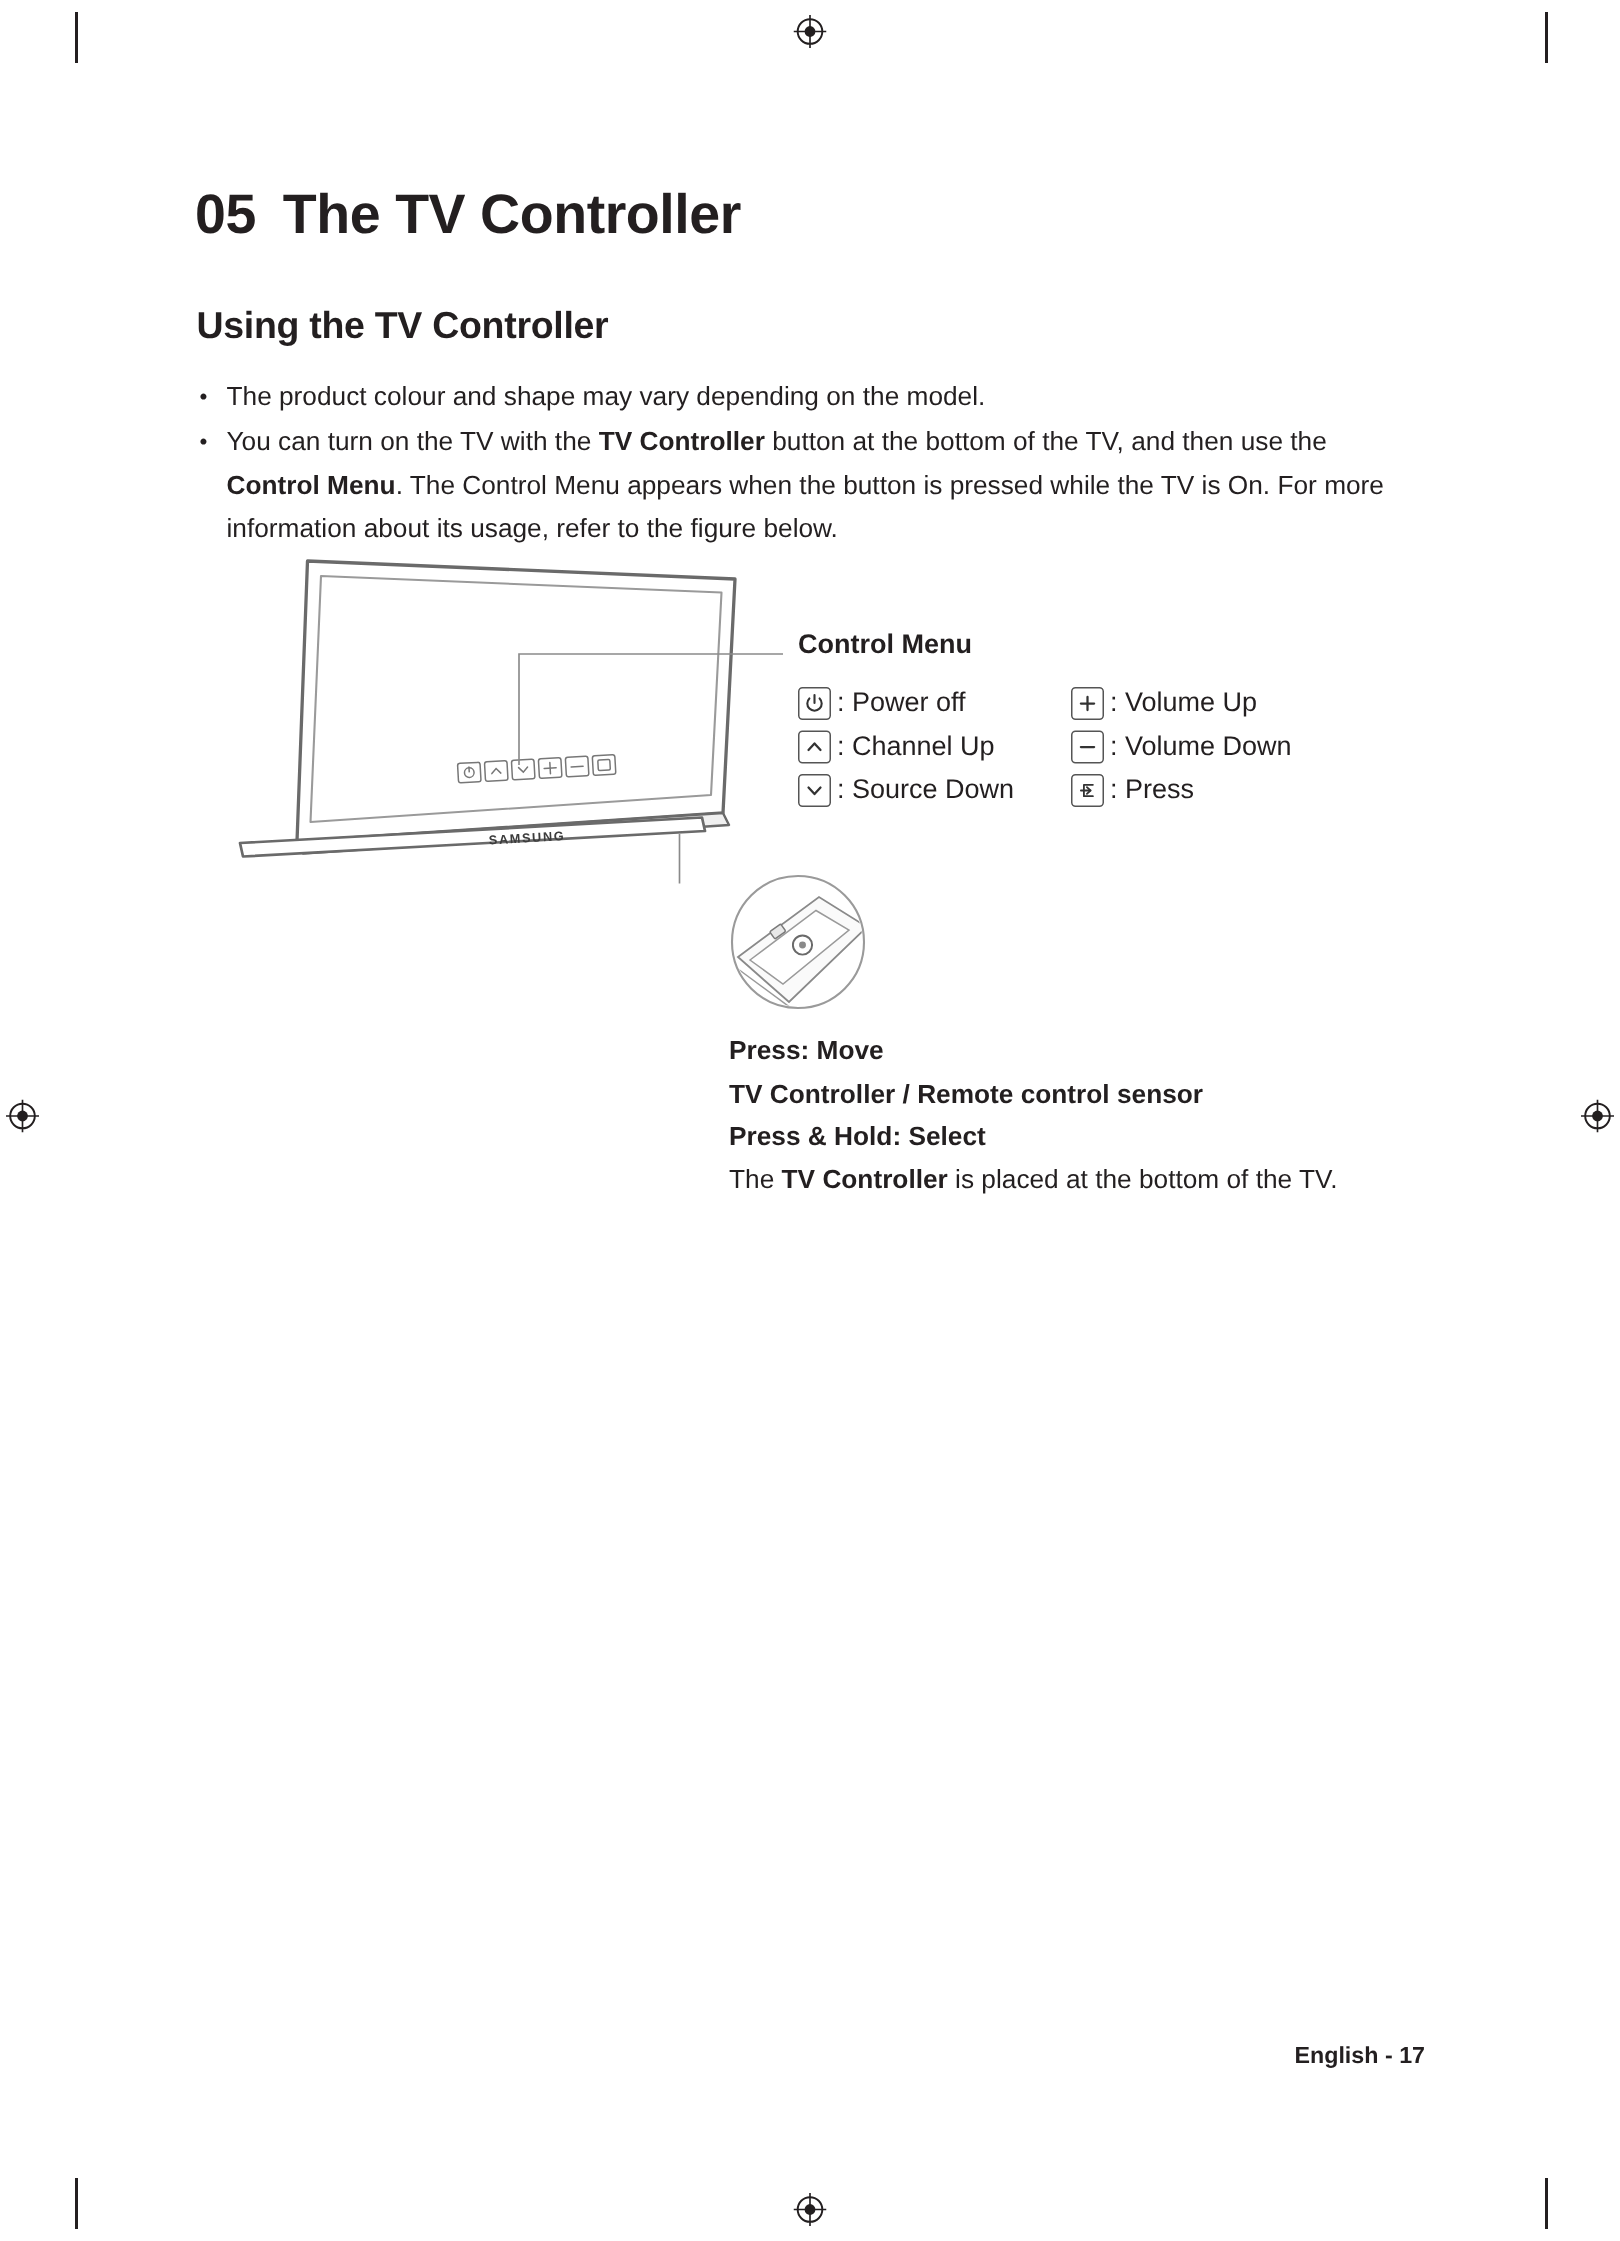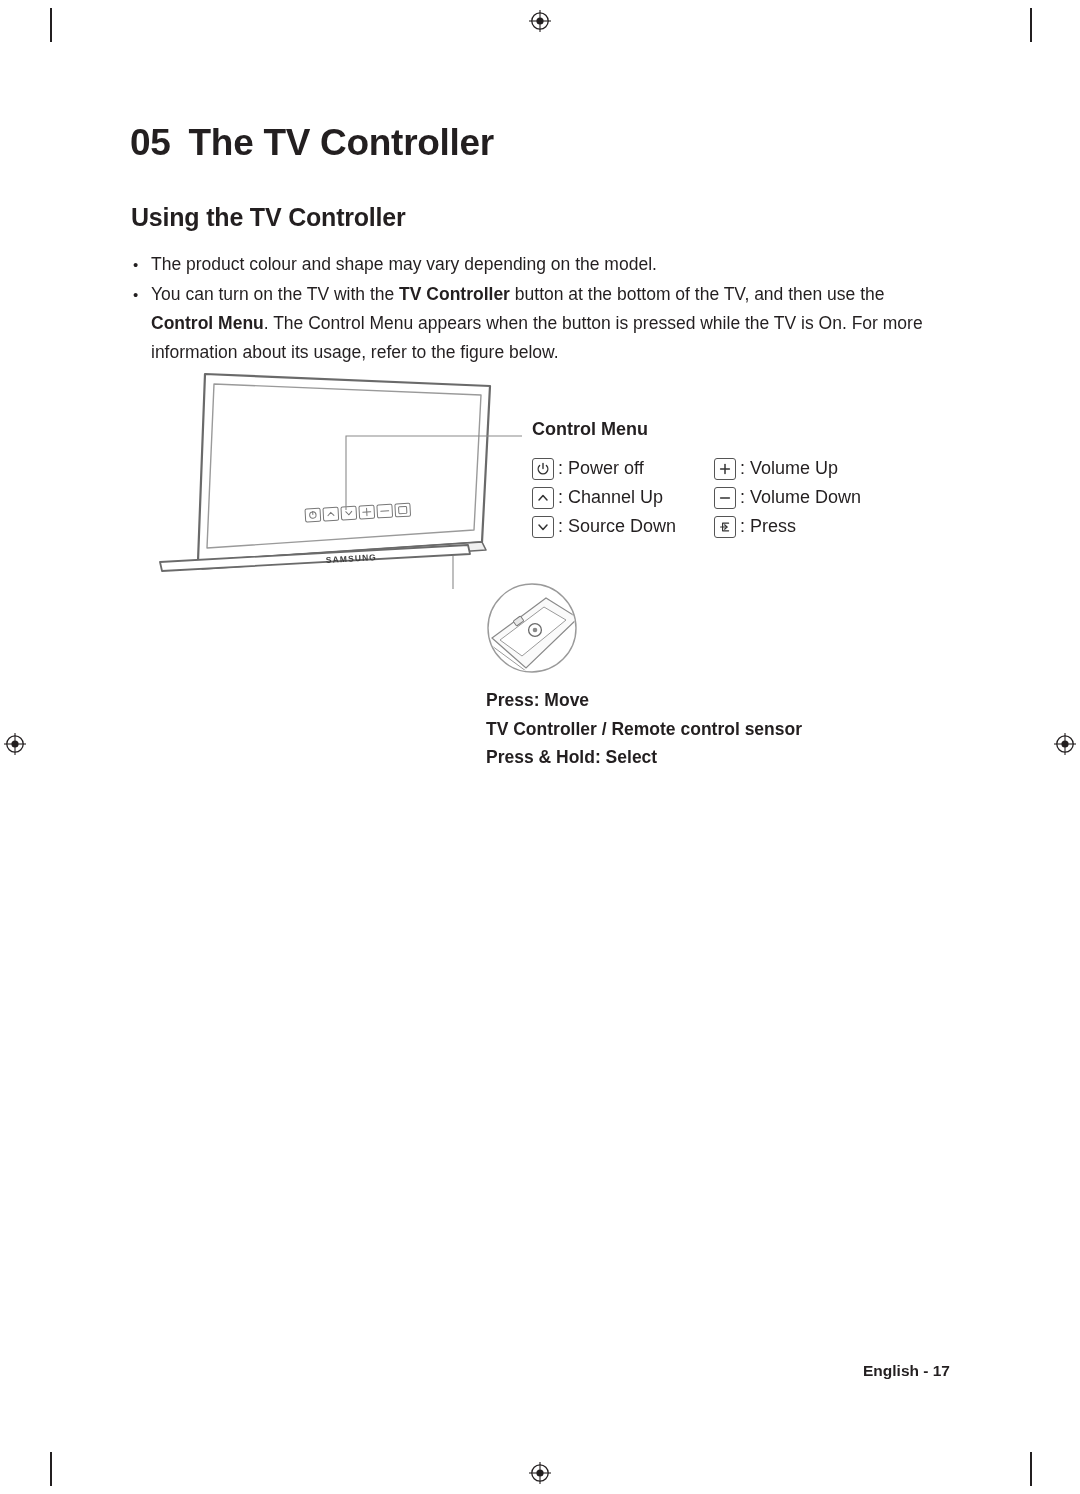--- a/index.html
+++ b/index.html
@@ -359,19 +359,20 @@
 
           <rect x="28" y="36" width="9" height="6" rx="1" transform="rotate(-36 32.5 39)" fill="#e8e8e8" stroke="#7a7a7a" stroke-width="1"></rect>
         </g>
       </svg>
     </div>
 
     <div class="caption">
       <div class="b">Press: Move</div>
       <div class="b">TV Controller / Remote control sensor</div>
       <div class="b">Press &amp; Hold: Select</div>
+      <div><span>The </span><span class="b">TV Controller</span><span> is placed at the bottom of the TV.</span></div>
     </div>
 
   </div>
 
   <div class="footer">English - 17</div>
 
 </div>
 
 </body></html>

